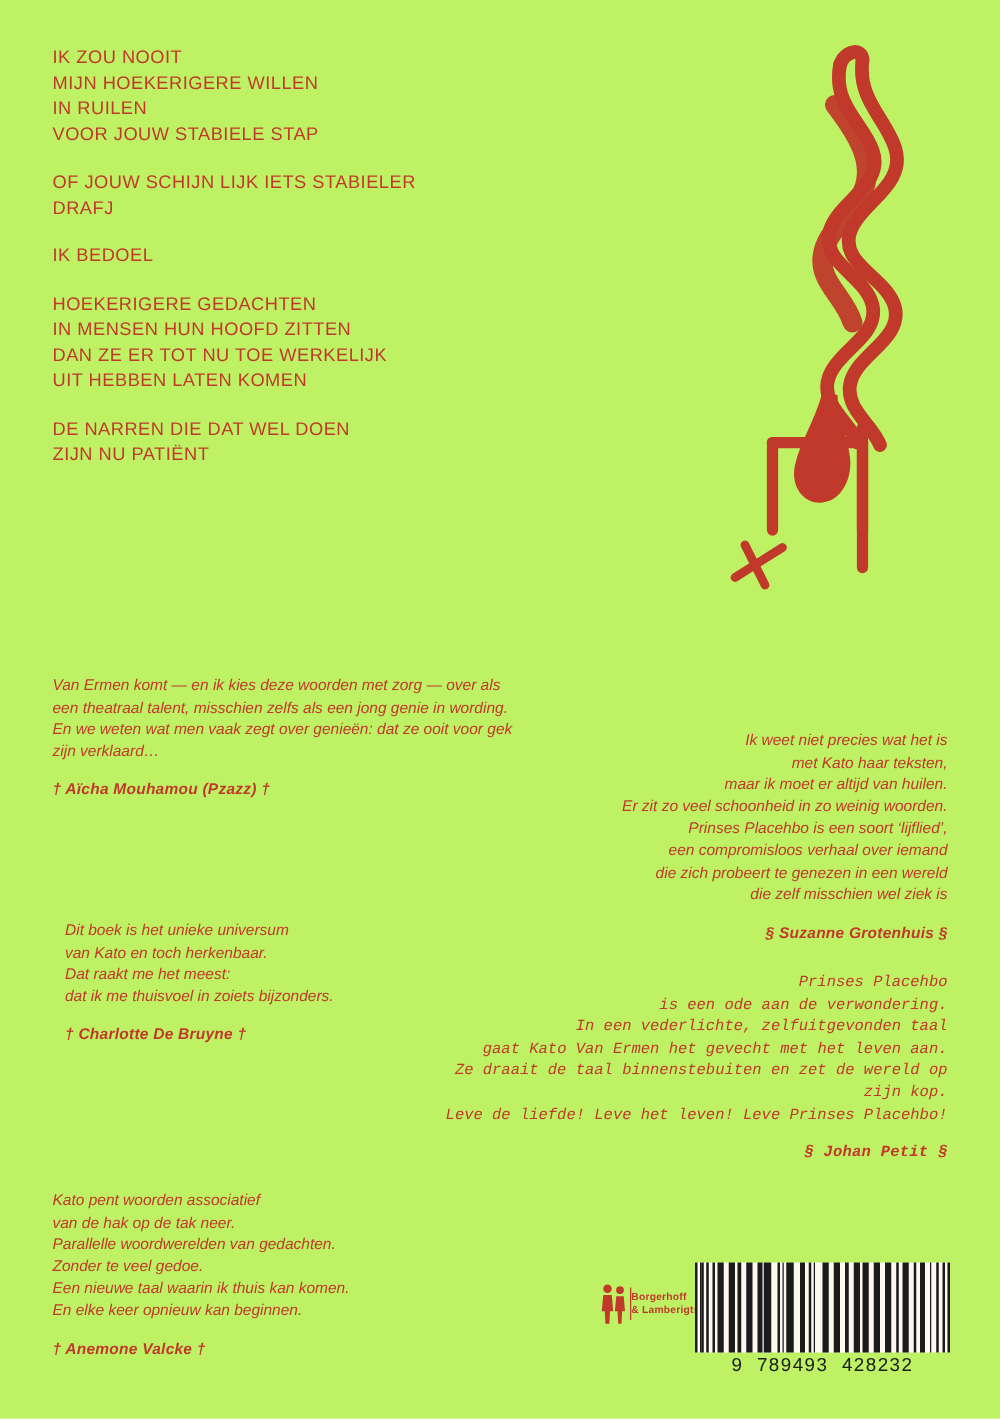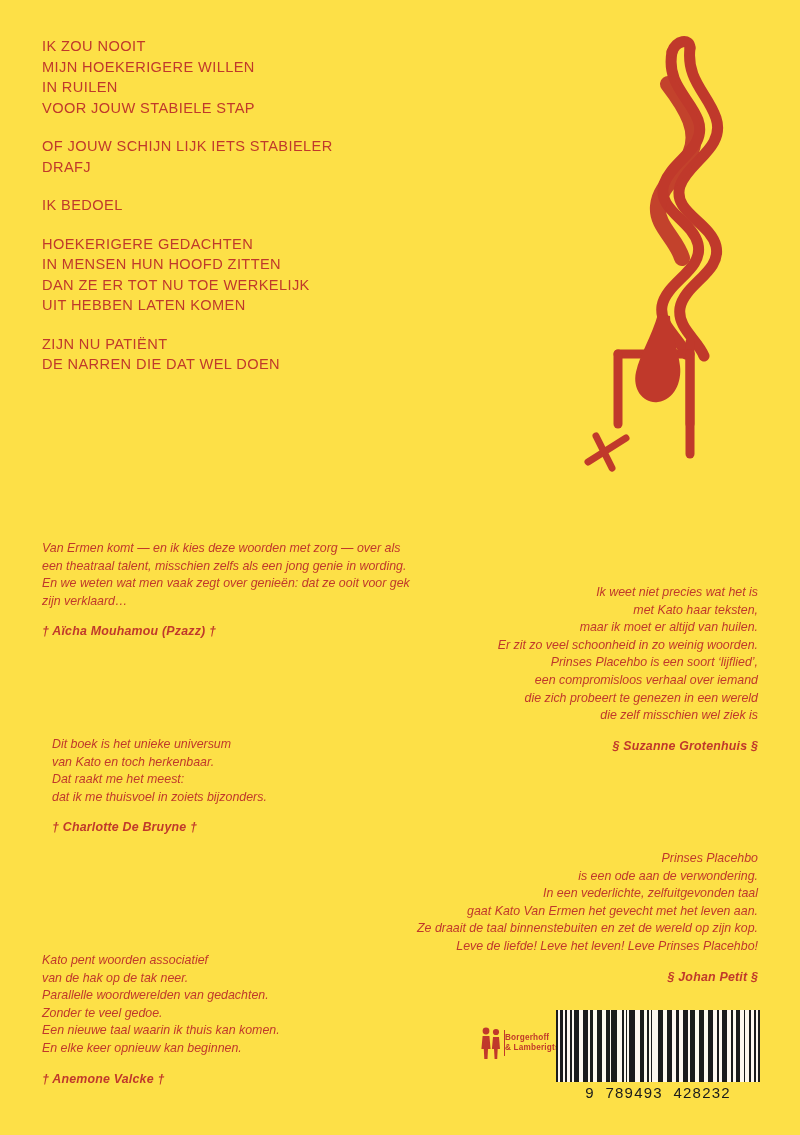--- a/index.html
+++ b/index.html
@@ -4,21 +4,21 @@
 <style>
   html, body {
     margin: 0;
     padding: 0;
     background: #fdf7f0;
   }
   .page {
     position: relative;
     width: 800px;
     height: 1135px;
-    background: #fde047;
+    background: #bef264;
     overflow: hidden;
     font-family: "Liberation Sans", sans-serif;
     color: #c0392b;
   }
   
   .poem {
     position: absolute;
     left: 42px;
     top: 36px;
     width: 420px;
@@ -57,21 +57,21 @@
     margin-top: 13px;
     letter-spacing: 0.2px;
   }
   .quote.left  { text-align: left; }
   .quote.right { text-align: right; }
 
   #q-aicha     { left: 42px;  top: 540px;  width: 370px; }
   #q-charlotte { left: 52px;  top: 736px;  width: 340px; }
   #q-anemone   { left: 42px;  top: 952px;  width: 360px; }
   #q-suzanne   { right: 42px; top: 584px;  width: 330px; }
-  #q-johan     { right: 42px; top: 850px;  width: 420px; }
+  #q-johan     { right: 42px; top: 778px;  width: 420px; font-family: Liberation Mono, monospace; }
 
   
   .publisher {
     position: absolute;
     left: 478px;
     top: 1026px;
     display: flex;
     align-items: center;
   }
   .publisher .mark {
@@ -145,22 +145,22 @@
     <div class="stanza">
       <div class="line">IK BEDOEL</div>
     </div>
     <div class="stanza">
       <div class="line">HOEKERIGERE GEDACHTEN</div>
       <div class="line">IN MENSEN HUN HOOFD ZITTEN</div>
       <div class="line">DAN ZE ER TOT NU TOE WERKELIJK</div>
       <div class="line">UIT HEBBEN LATEN KOMEN</div>
     </div>
     <div class="stanza">
+      <div class="line">DE NARREN DIE DAT WEL DOEN</div>
       <div class="line">ZIJN NU PATIËNT</div>
-      <div class="line">DE NARREN DIE DAT WEL DOEN</div>
     </div>
   </div>
 
   <div class="artwork">
     <svg viewBox="0 0 230 460" width="230" height="460">
       <g fill="none" stroke="#c0392b" stroke-width="11" stroke-linecap="round" stroke-linejoin="round">
 
         <path d="M132 28 C126 60 150 74 158 96 C168 124 132 136 124 160
                  C116 186 152 196 158 220 C164 246 126 258 122 282
                  C119 302 140 314 146 330"></path>

